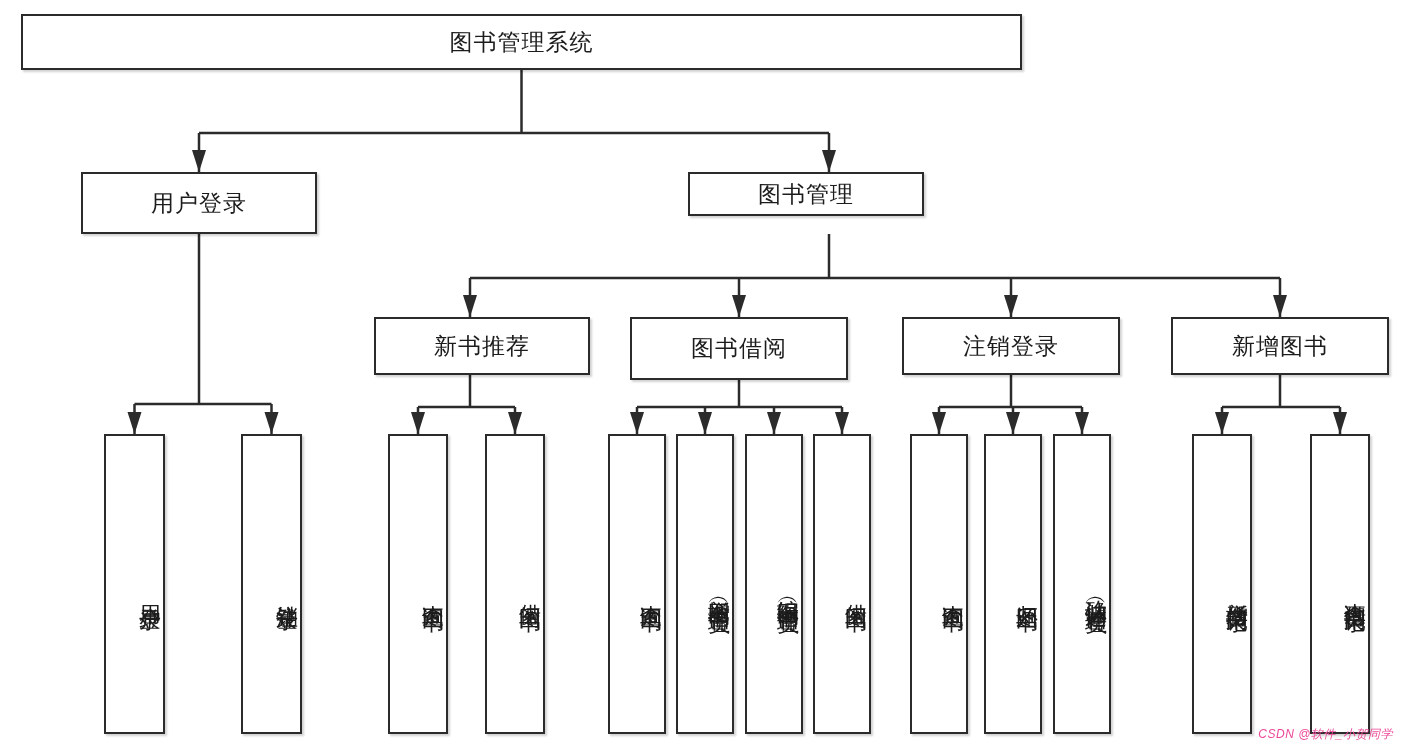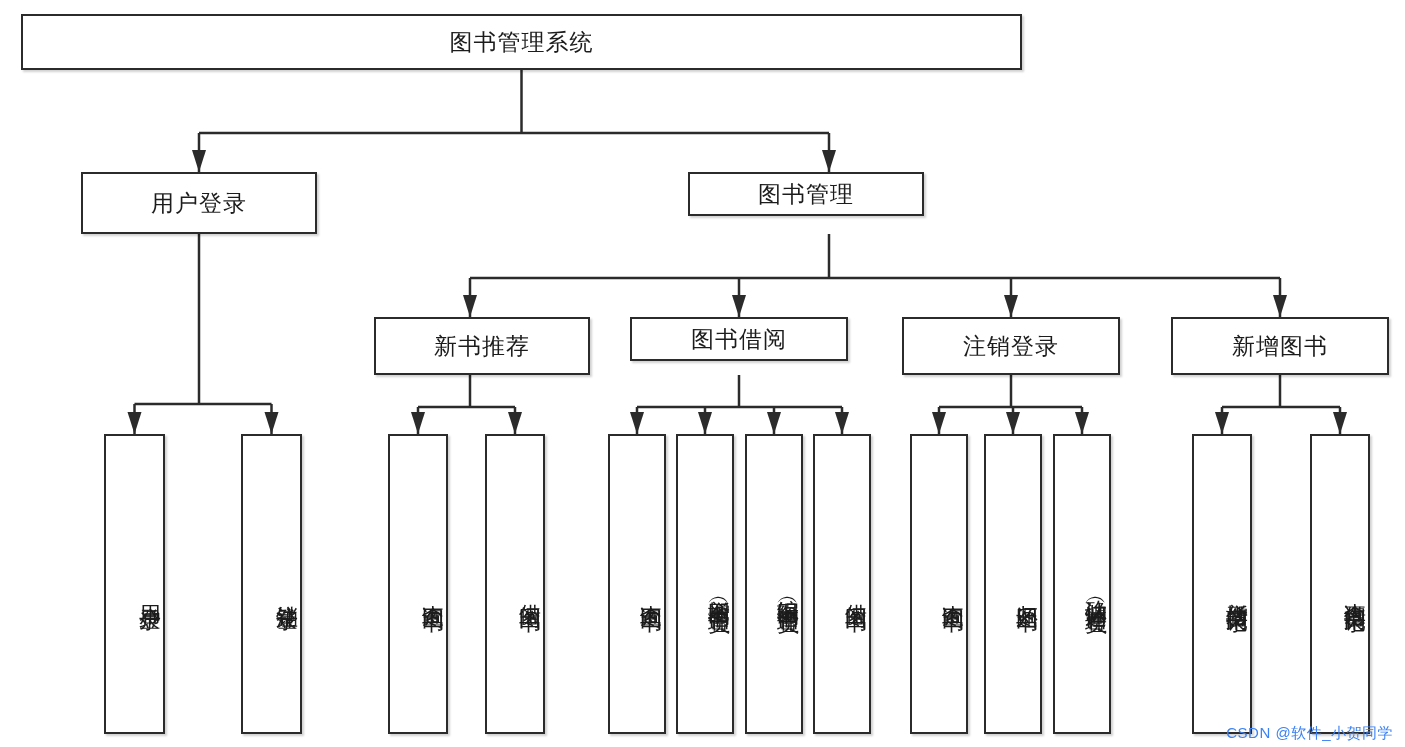--- a/index.html
+++ b/index.html
@@ -52,25 +52,26 @@
   }
   .node.vert .vlabel {
     writing-mode: vertical-rl;
     text-orientation: upright;
     white-space: nowrap;
   }
   .watermark {
     position: absolute;
     right: 12px;
     bottom: 4px;
-    font-size: 15px;
-    color: #3b82f6;
+    font-size: 12px;
+    color: #ec4899;
     z-index: 5;
     white-space: nowrap;
     letter-spacing: 0.5px;
+    font-style: italic;
   }
 </style>
 </head>
 <body>
 
 <div id="canvas">
   <svg id="edges" xmlns="http://www.w3.org/2000/svg">
       <line x1="521.5" y1="70" x2="521.5" y2="133" stroke="#2b2b2b" stroke-width="2.5"></line>
       <line x1="199" y1="133" x2="829" y2="133" stroke="#2b2b2b" stroke-width="2.5"></line>
       <line x1="199" y1="133" x2="199" y2="172" stroke="#2b2b2b" stroke-width="2.5"></line>
@@ -130,21 +131,21 @@
       </div>
       <div class="node horiz" style="left: 81px; top: 172px; width: 236px; height: 62px;">
         <span class="hlabel">用户登录</span>
       </div>
       <div class="node horiz" style="left: 688px; top: 172px; width: 236px; height: 44px;">
         <span class="hlabel">图书管理</span>
       </div>
       <div class="node horiz" style="left: 362px; top: 317px; width: 216px; height: 58px; margin-left: 12px;">
         <span class="hlabel">新书推荐</span>
       </div>
-      <div class="node horiz" style="left: 630px; top: 317px; width: 218px; height: 44px;">
+      <div class="node horiz" style="left: 630px; top: 317px; width: 218px; height: 63px;">
         <span class="hlabel">图书借阅</span>
       </div>
       <div class="node horiz" style="left: 902px; top: 317px; width: 218px; height: 58px;">
         <span class="hlabel">注销登录</span>
       </div>
       <div class="node horiz" style="left: 1171px; top: 317px; width: 218px; height: 58px;">
         <span class="hlabel">新增图书</span>
       </div>
       <div class="node vert" style="left: 104px; top: 434px; width: 61px; height: 300px;">
         <span class="vlabel">用户登录</span>

